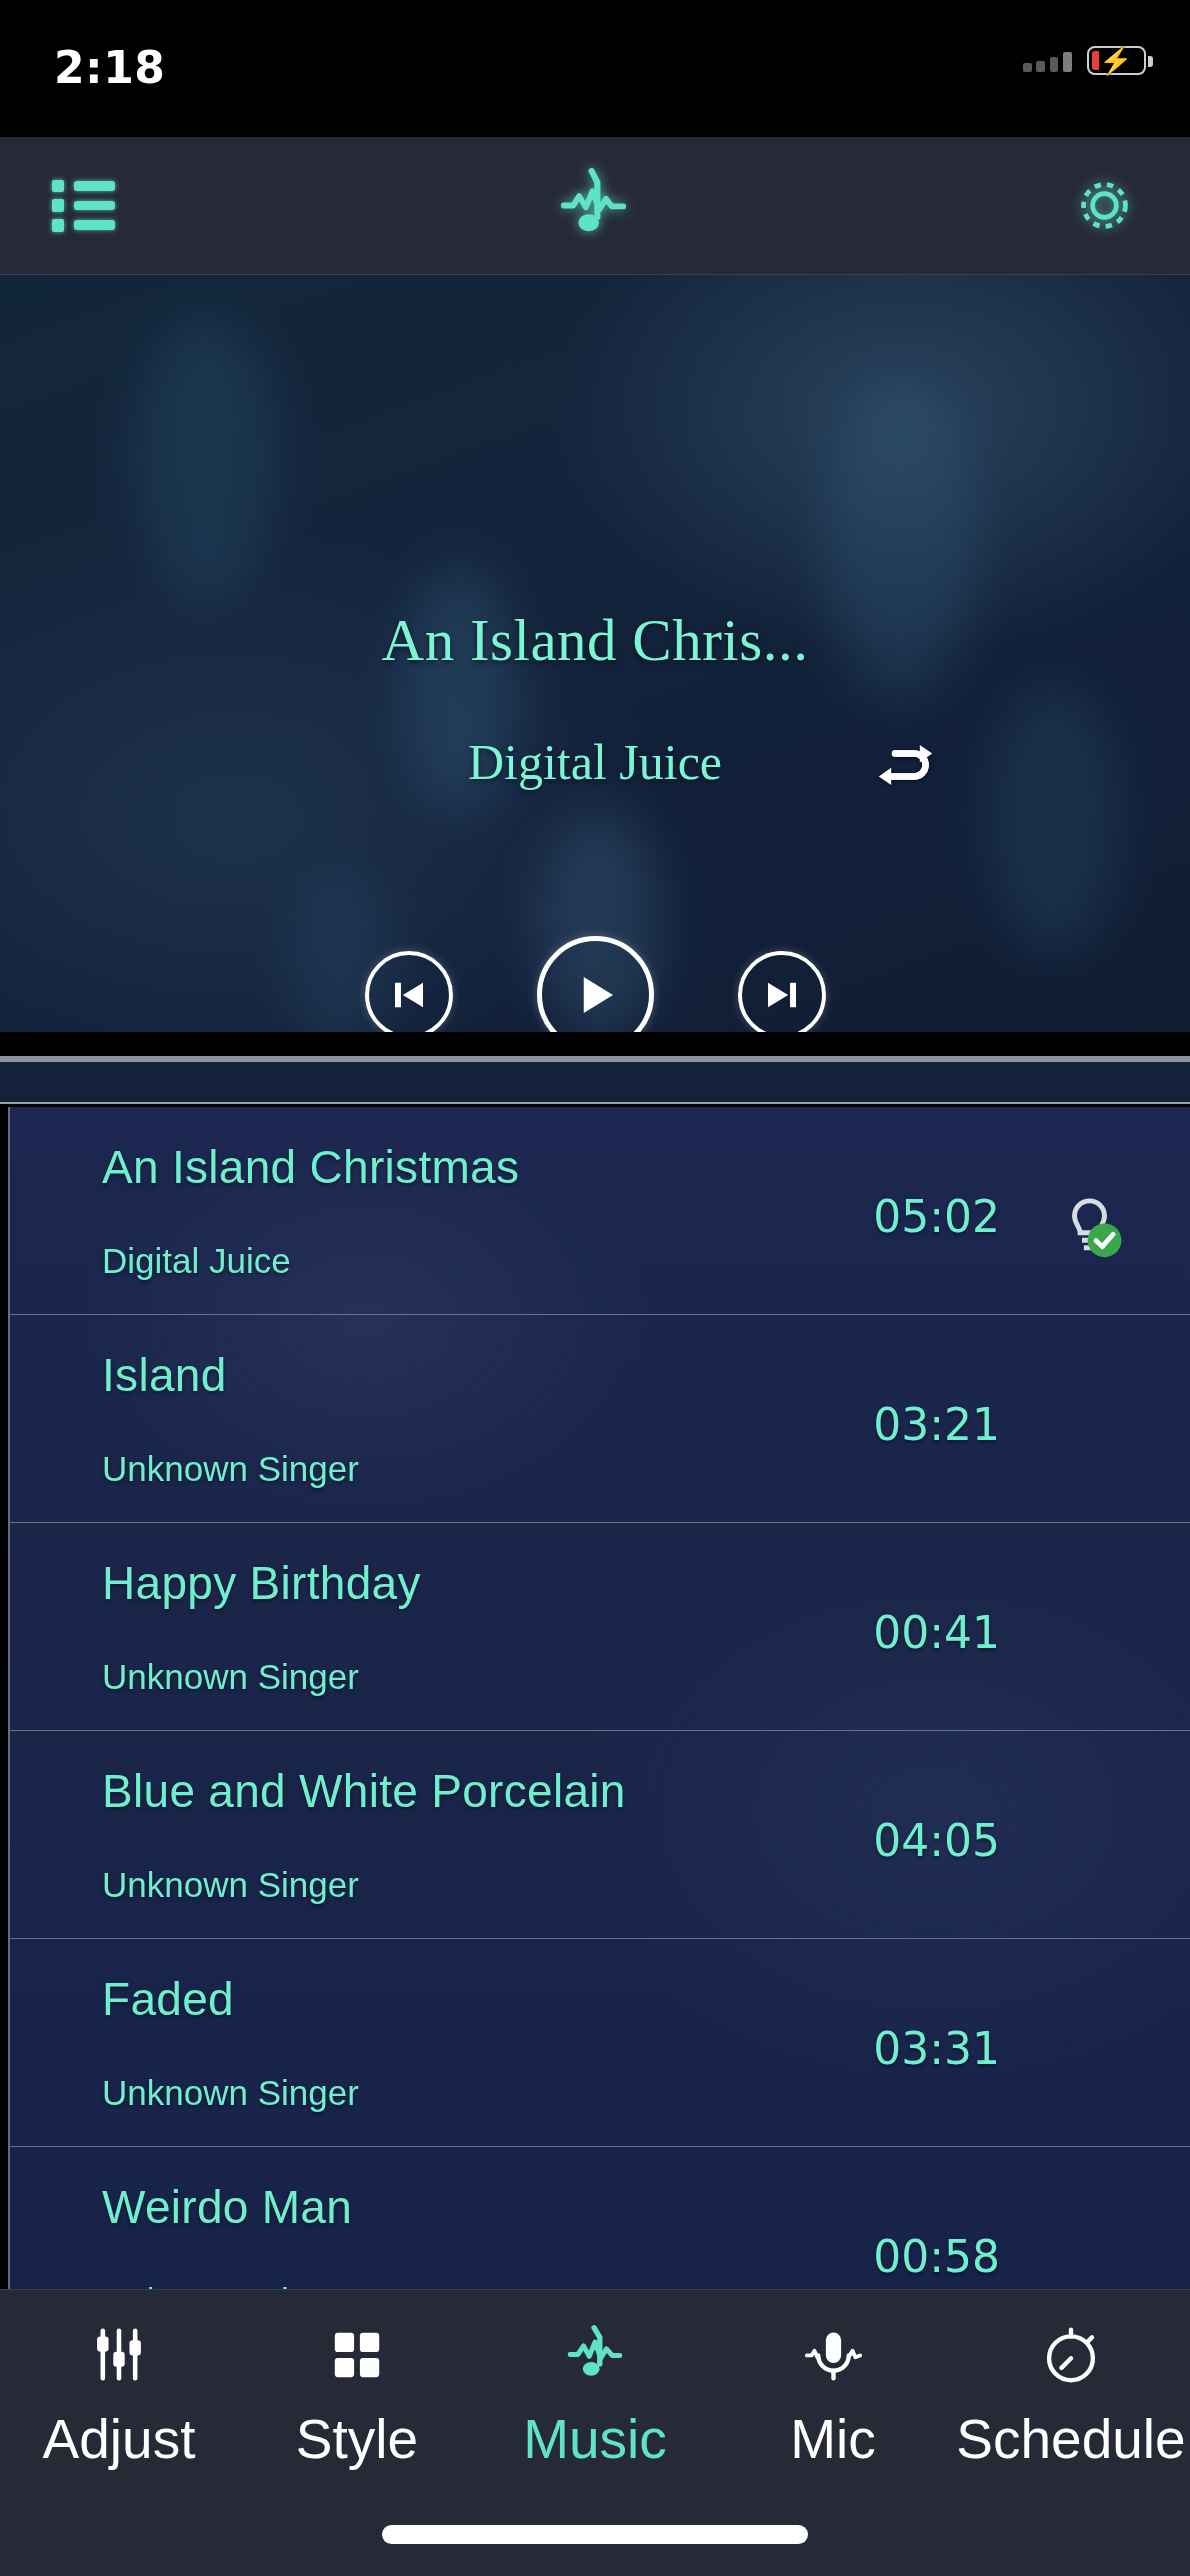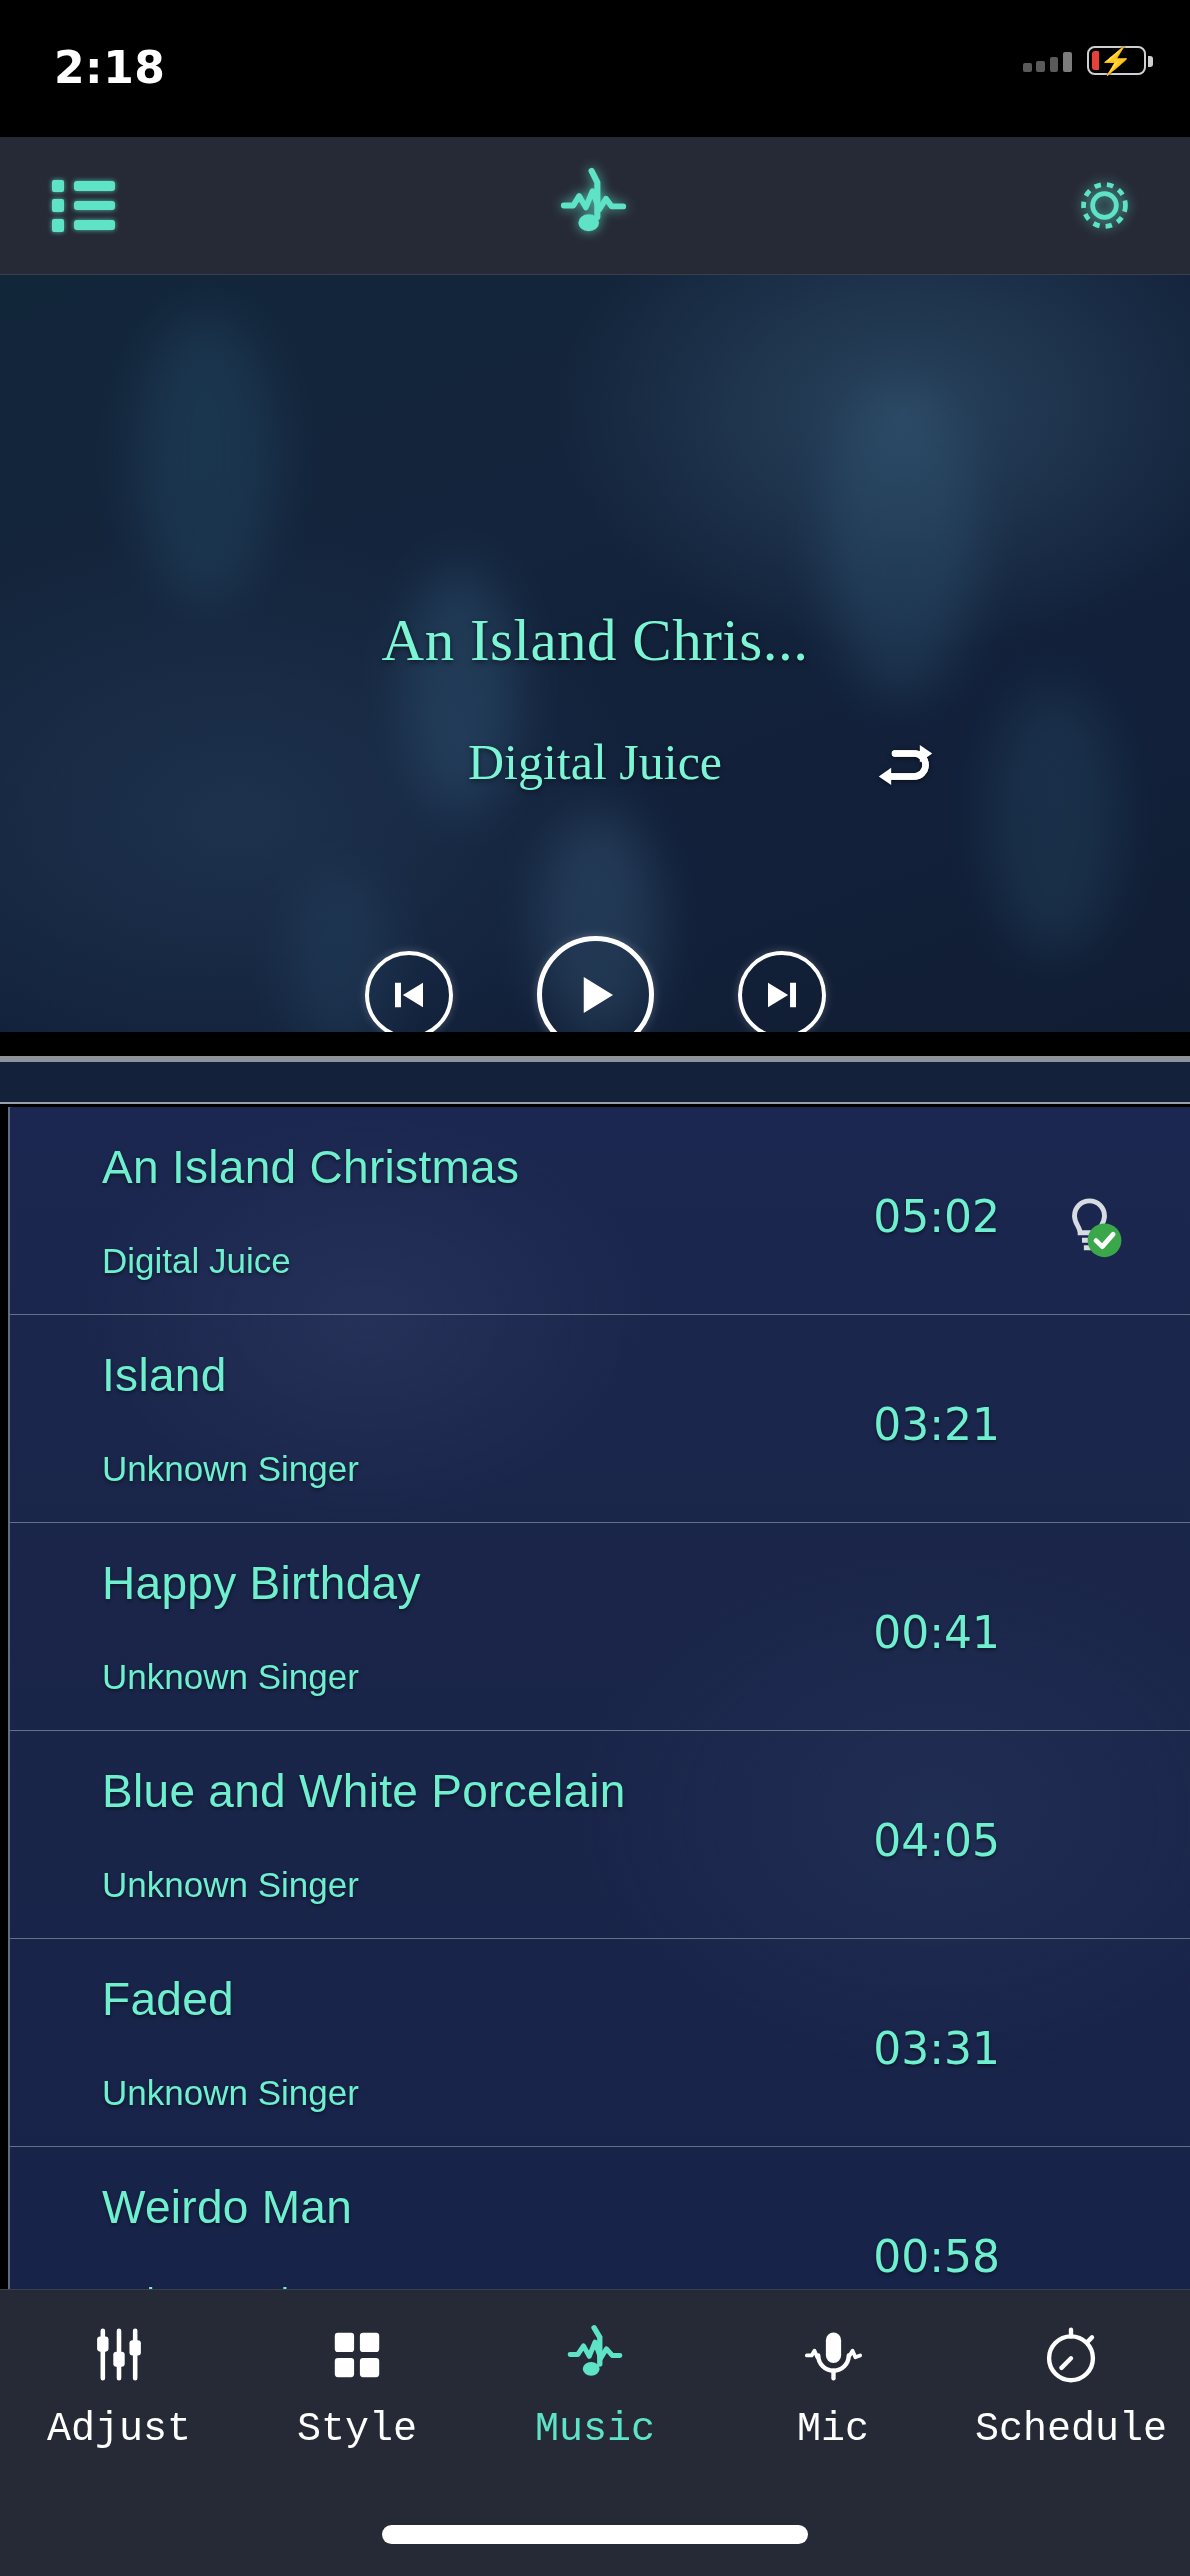--- a/index.html
+++ b/index.html
@@ -157,21 +157,21 @@
     background:#262a36; border-top:1px solid #3a3f4d;
     display:flex; align-items:flex-start; justify-content:space-around;
     padding-top:29px;
   }
   .tab{
     width:20%; display:flex; flex-direction:column; align-items:center; gap:17px;
     cursor:pointer;
   }
   .tab-ico{ height:71px; display:flex; align-items:center; justify-content:center; }
   .tab-label{
-    font-family:Liberation Mono, monospace; font-size:40px; color:#ffffff;
+    font-family:Liberation Sans, sans-serif; font-size:55px; color:#ffffff;
   }
   .tab.active .tab-label{ color:#5fe3c7; }
   .home-ind{
     position:absolute; left:50%; transform:translateX(-50%); bottom:33px;
     width:426px; height:19px; background:#fff; border-radius:9.6px;
   }
 </style>
 </head>
 <body>
 

